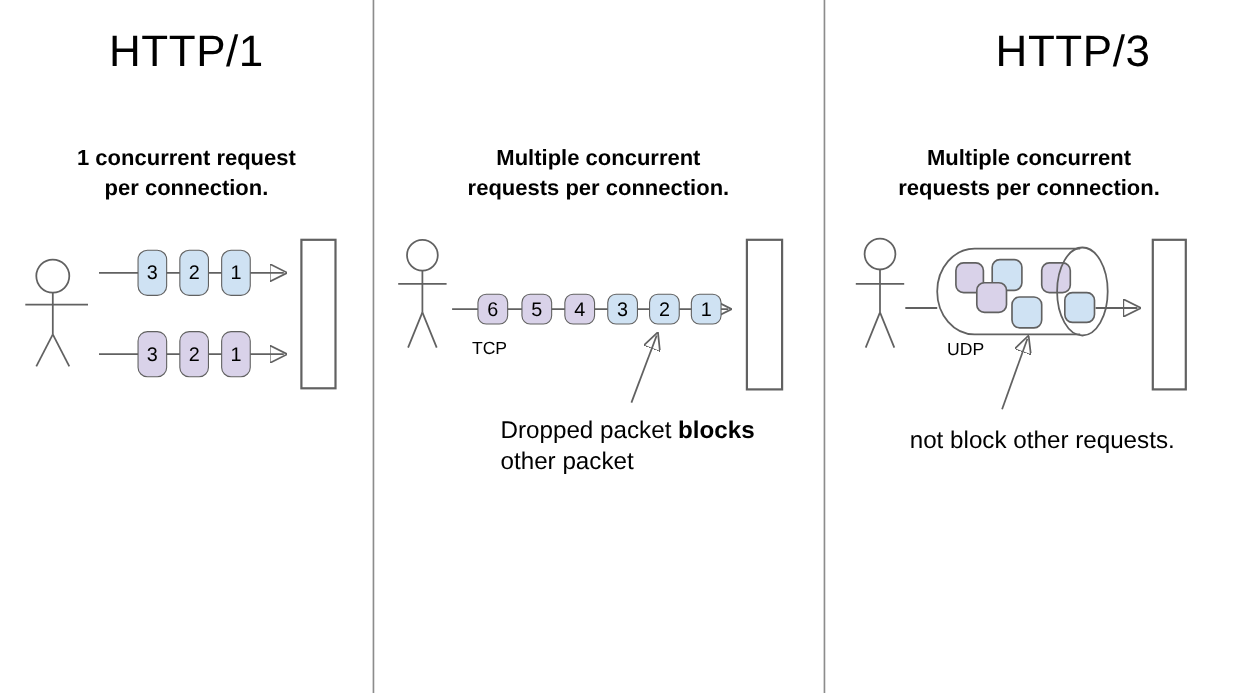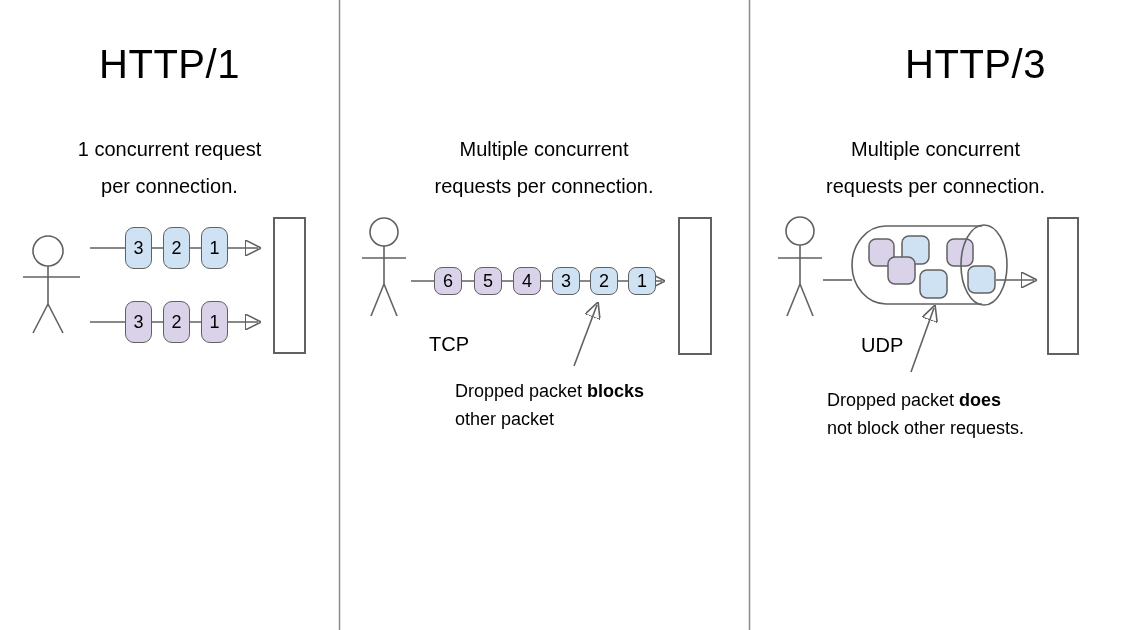--- a/index.html
+++ b/index.html
@@ -8,36 +8,37 @@
     --divider:#8c8c8c;
     --text:#000000;
   }
   html,body{margin:0;padding:0;background:var(--background);}
   .canvas{
     position:relative;width:1122px;height:630px;background:var(--background);
     font-family:"Liberation Sans",sans-serif;color:var(--text);overflow:hidden;
   }
   .layer{position:absolute;left:0;top:0;}
   .panel-title{
-    position:absolute;top:42px;font-size:40px;line-height:1.1;text-align:center;
+    position:absolute;top:25px;font-size:40px;line-height:1.1;text-align:center;
     letter-spacing:0.5px;
   }
   .panel-caption{
-    position:absolute;top:131px;font-size:20px;line-height:37px;text-align:center;
+    position:absolute;top:131px;font-size:20px;line-height:27px;text-align:center;
     white-space:pre-line;
+    font-weight:bold;
   }
   .packet{
     position:absolute;border:1.5px solid var(--stroke);box-sizing:border-box;
     display:flex;align-items:center;justify-content:center;
     font-size:18px;color:var(--text);
   }
   .packet.tall{width:27px;height:42px;border-radius:9px;}
   .packet.square{width:28px;height:28px;border-radius:8px;}
-  .proto-label{position:absolute;font-size:20px;line-height:18px;margin-top:26px;}
-  .note{position:absolute;font-size:18px;line-height:28px;}
+  .proto-label{position:absolute;font-size:16px;line-height:18px;}
+  .note{position:absolute;font-size:22px;line-height:28px;}
   svg line,svg circle,svg path,svg ellipse{stroke:var(--stroke);fill:none;}
   svg .sw15{stroke-width:1.6px;}
   svg .divider{stroke:var(--divider);stroke-width:1.5px;}
   svg rect.server{fill:#ffffff;stroke:var(--stroke);stroke-width:2px;}
   svg rect.svg-packet{stroke:var(--stroke);stroke-width:1.5px;}
 </style>
 </head>
 <body>
 
 <div class="canvas">
@@ -134,17 +135,16 @@
     <div><span>other packet</span></div>
   </div>
 
   <div class="panel-title" style="left:749px;width:373px;padding-left:40px;">HTTP/3</div>
   <div class="panel-caption" style="left:749px;width:373px;">Multiple concurrent
 requests per connection.</div>
 
   <div class="proto-label" style="left:861px;top:310px;">UDP</div>
 
   <div class="note" style="left:827px;top:386px;width:255px;">
-    <div><span>Dropped packet </span><span style="font-weight: 700;">does</span></div>
     <div><span style="font-weight: 400;">not block</span><span> other requests.</span></div>
   </div>
 
 </div>
 
 </body></html>

